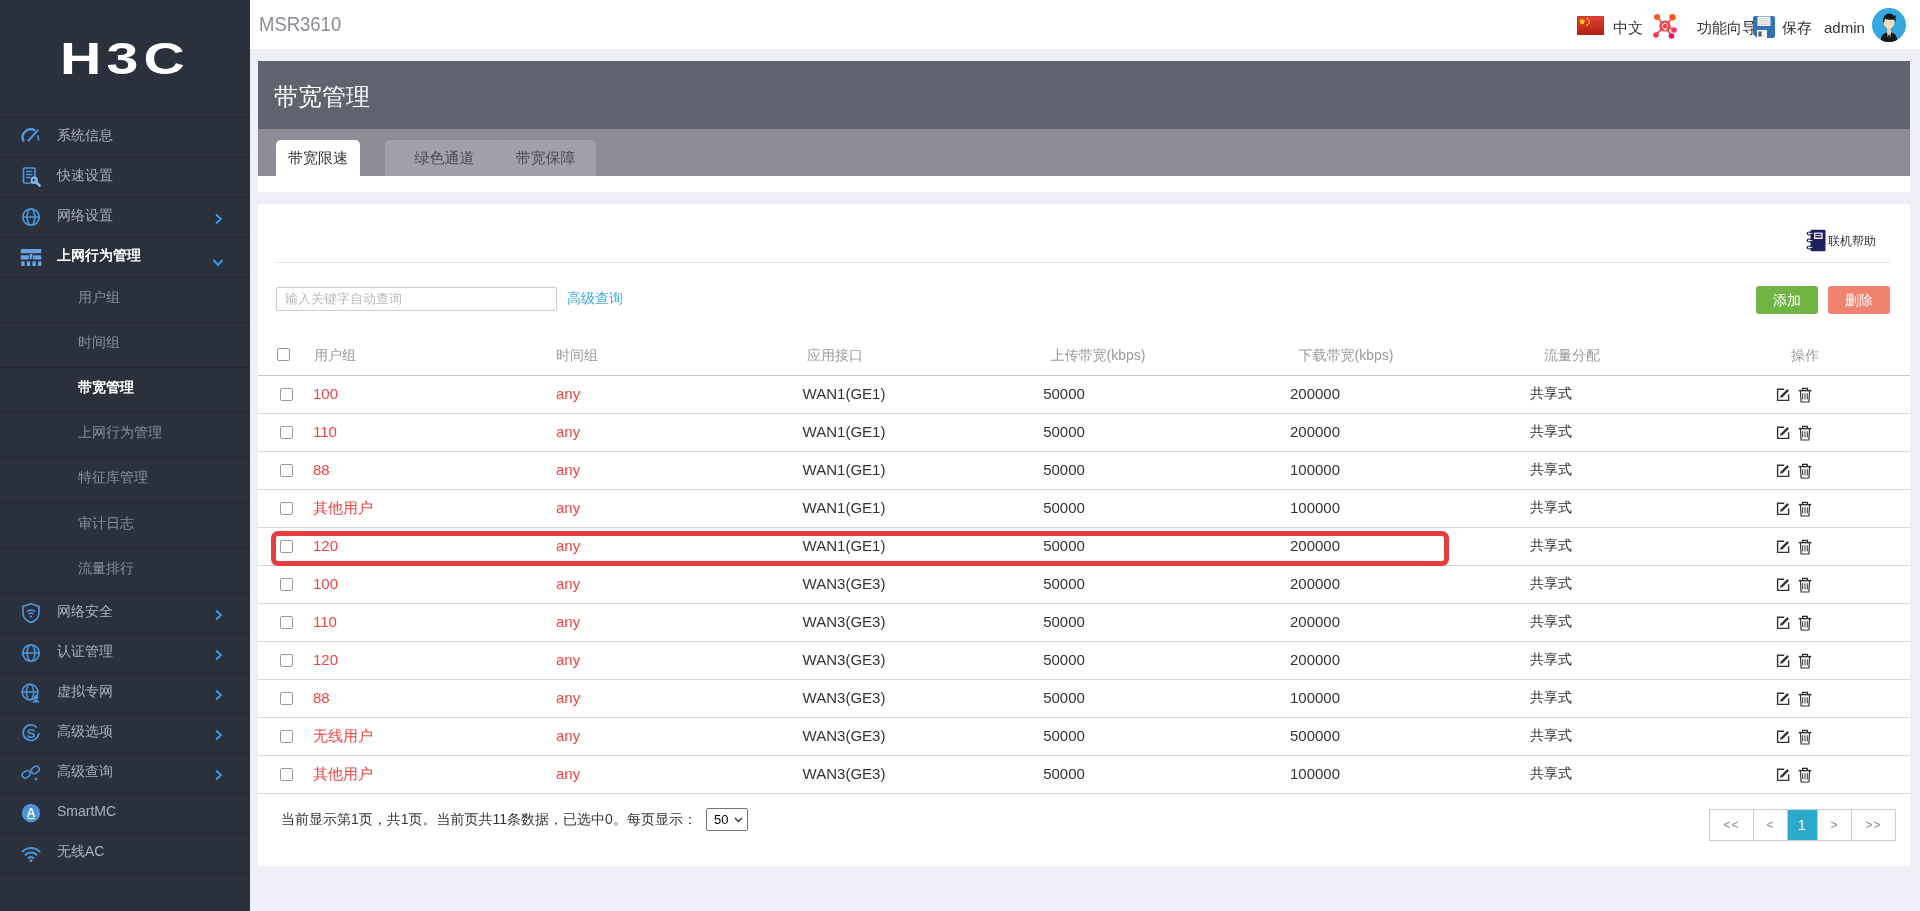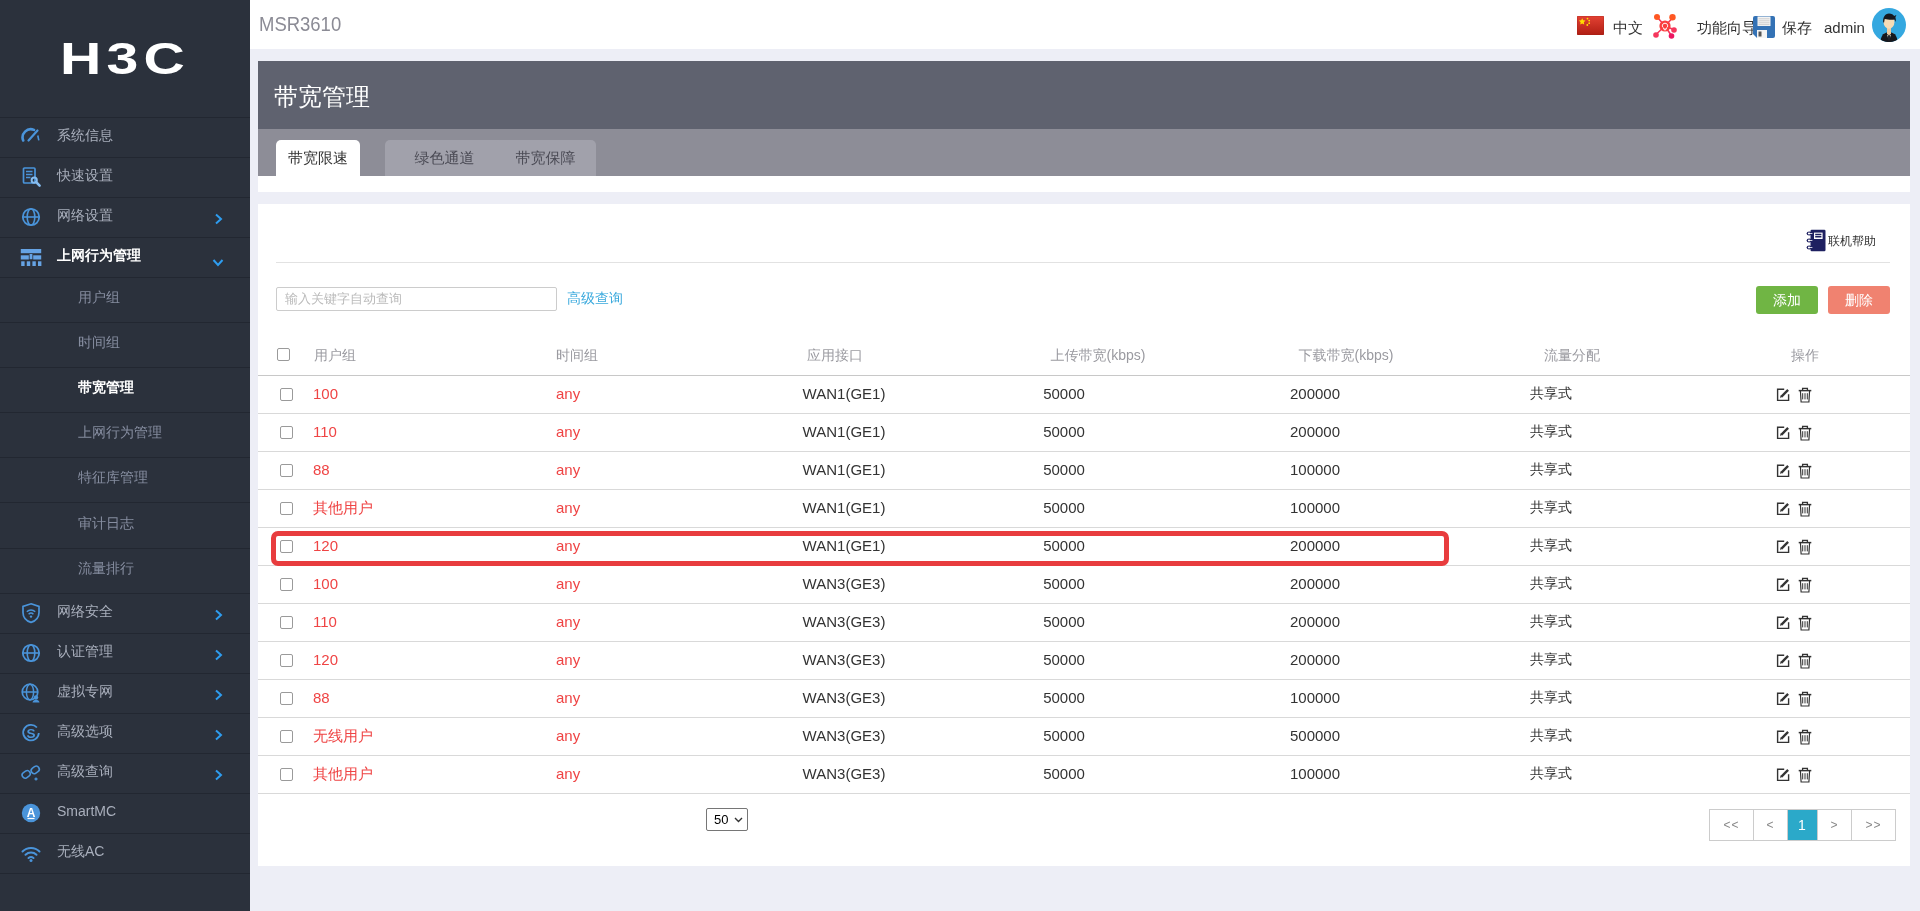--- a/index.html
+++ b/index.html
@@ -490,20 +490,21 @@
           <path d="M4.1 11.2 5.9 9.4 4.6 8.6z" fill="#333"></path>
         </svg></span>
 <span class="op" style="left:1540px;top:11px"><svg width="14" height="16" viewBox="0 0 14 16">
           <path d="M0.7 3.6h12.6" stroke="#333" stroke-width="1.5" fill="none"></path>
           <path d="M4.6 3.2V1.4h4.8v1.8" stroke="#333" stroke-width="1.3" fill="none"></path>
           <path d="M2.4 3.8l0.7 11.2h7.8l0.7-11.2" stroke="#333" stroke-width="1.2" fill="none"></path>
           <path d="M4.7 6.2v6.2M7 6.2v6.2M9.3 6.2v6.2" stroke="#333" stroke-width="1" fill="none"></path>
         </svg></span>
 </div>
 <div id="redbox"></div>
+<div id="footline">当前显示第1页，共1页。当前页共11条数据，已选中0。每页显示：</div>
 <div id="pagesel">50<svg width="9" height="6" viewBox="0 0 9 6">
         <path d="M1 1l3.5 3.5L8 1" stroke="#333" stroke-width="1.4" fill="none"></path>
       </svg></div>
 <div id="pager">
 <div class="pg" style="width:44px">&lt;&lt;</div>
 <div class="pg" style="width:34px">&lt;</div>
 <div class="pg on" style="width:30px">1</div>
 <div class="pg" style="width:34px">&gt;</div>
 <div class="pg" style="width:43px">&gt;&gt;</div>
 </div>

